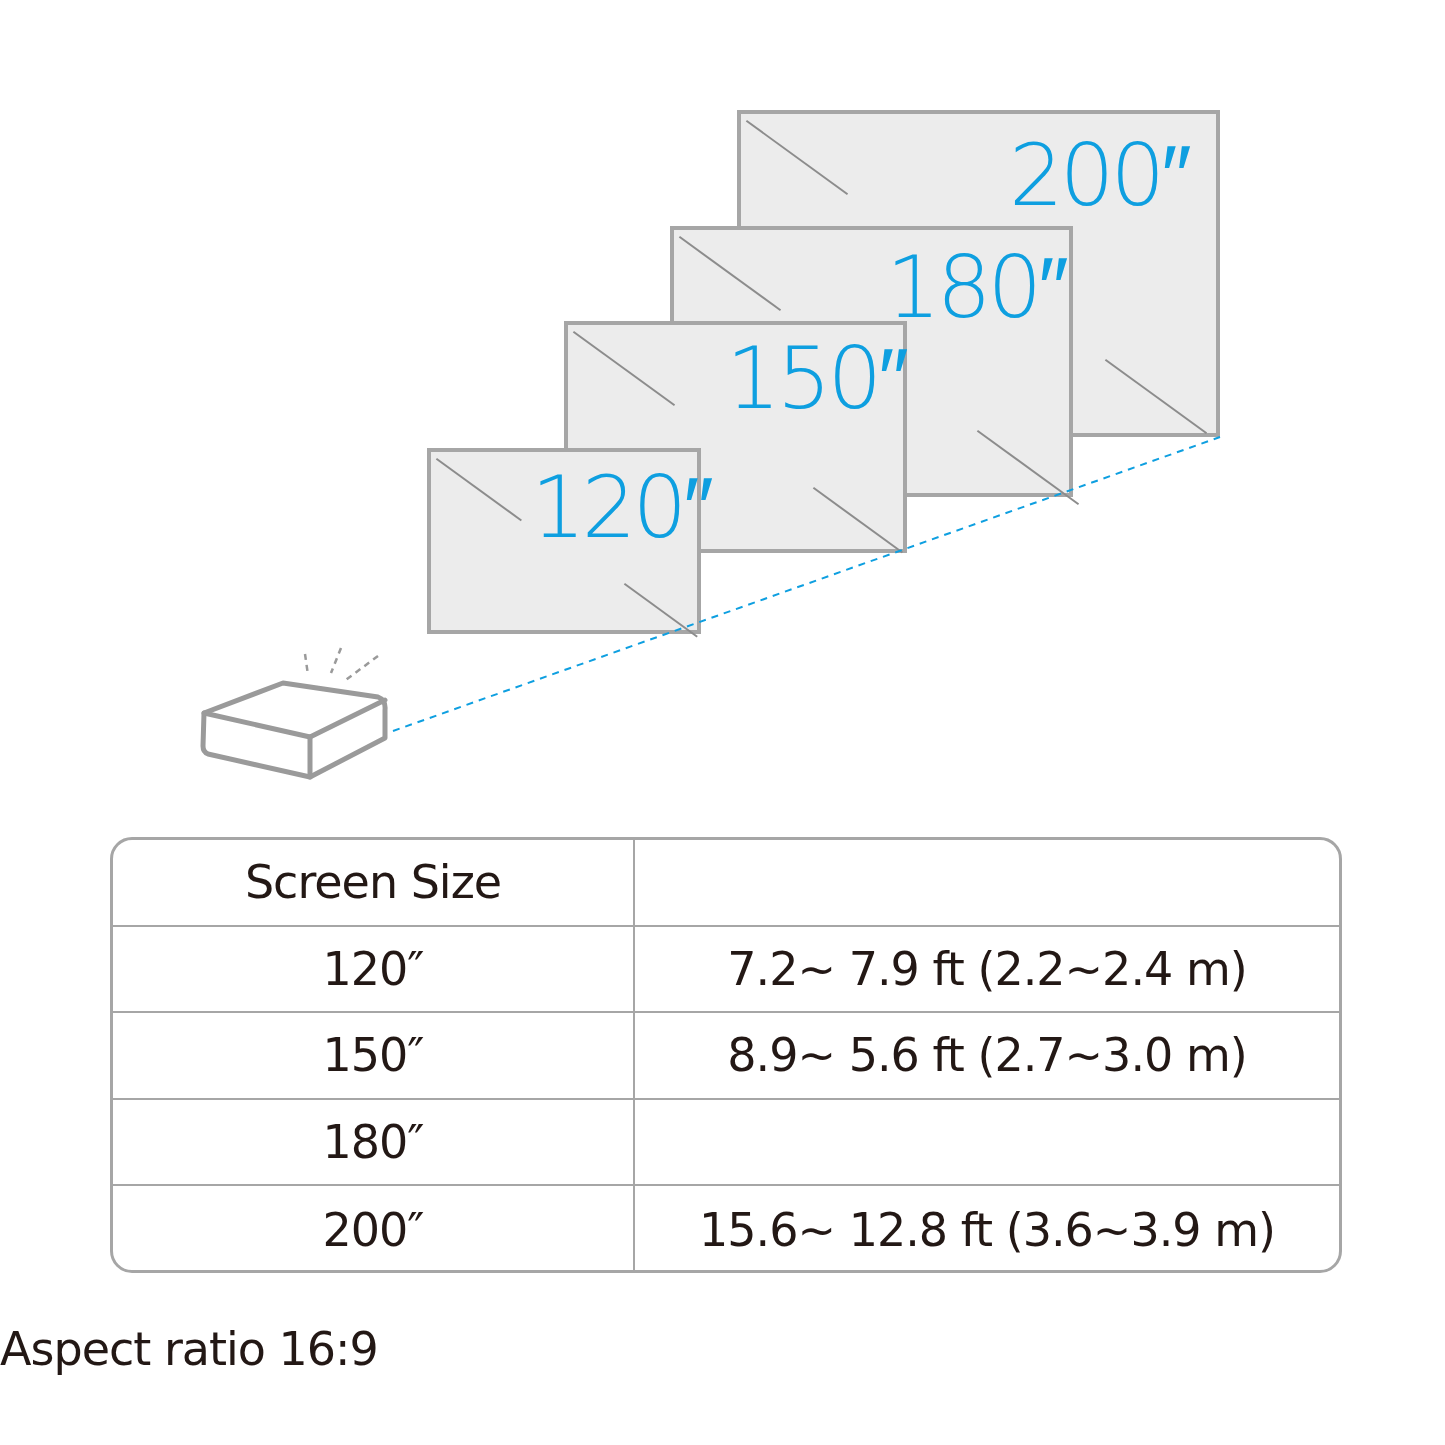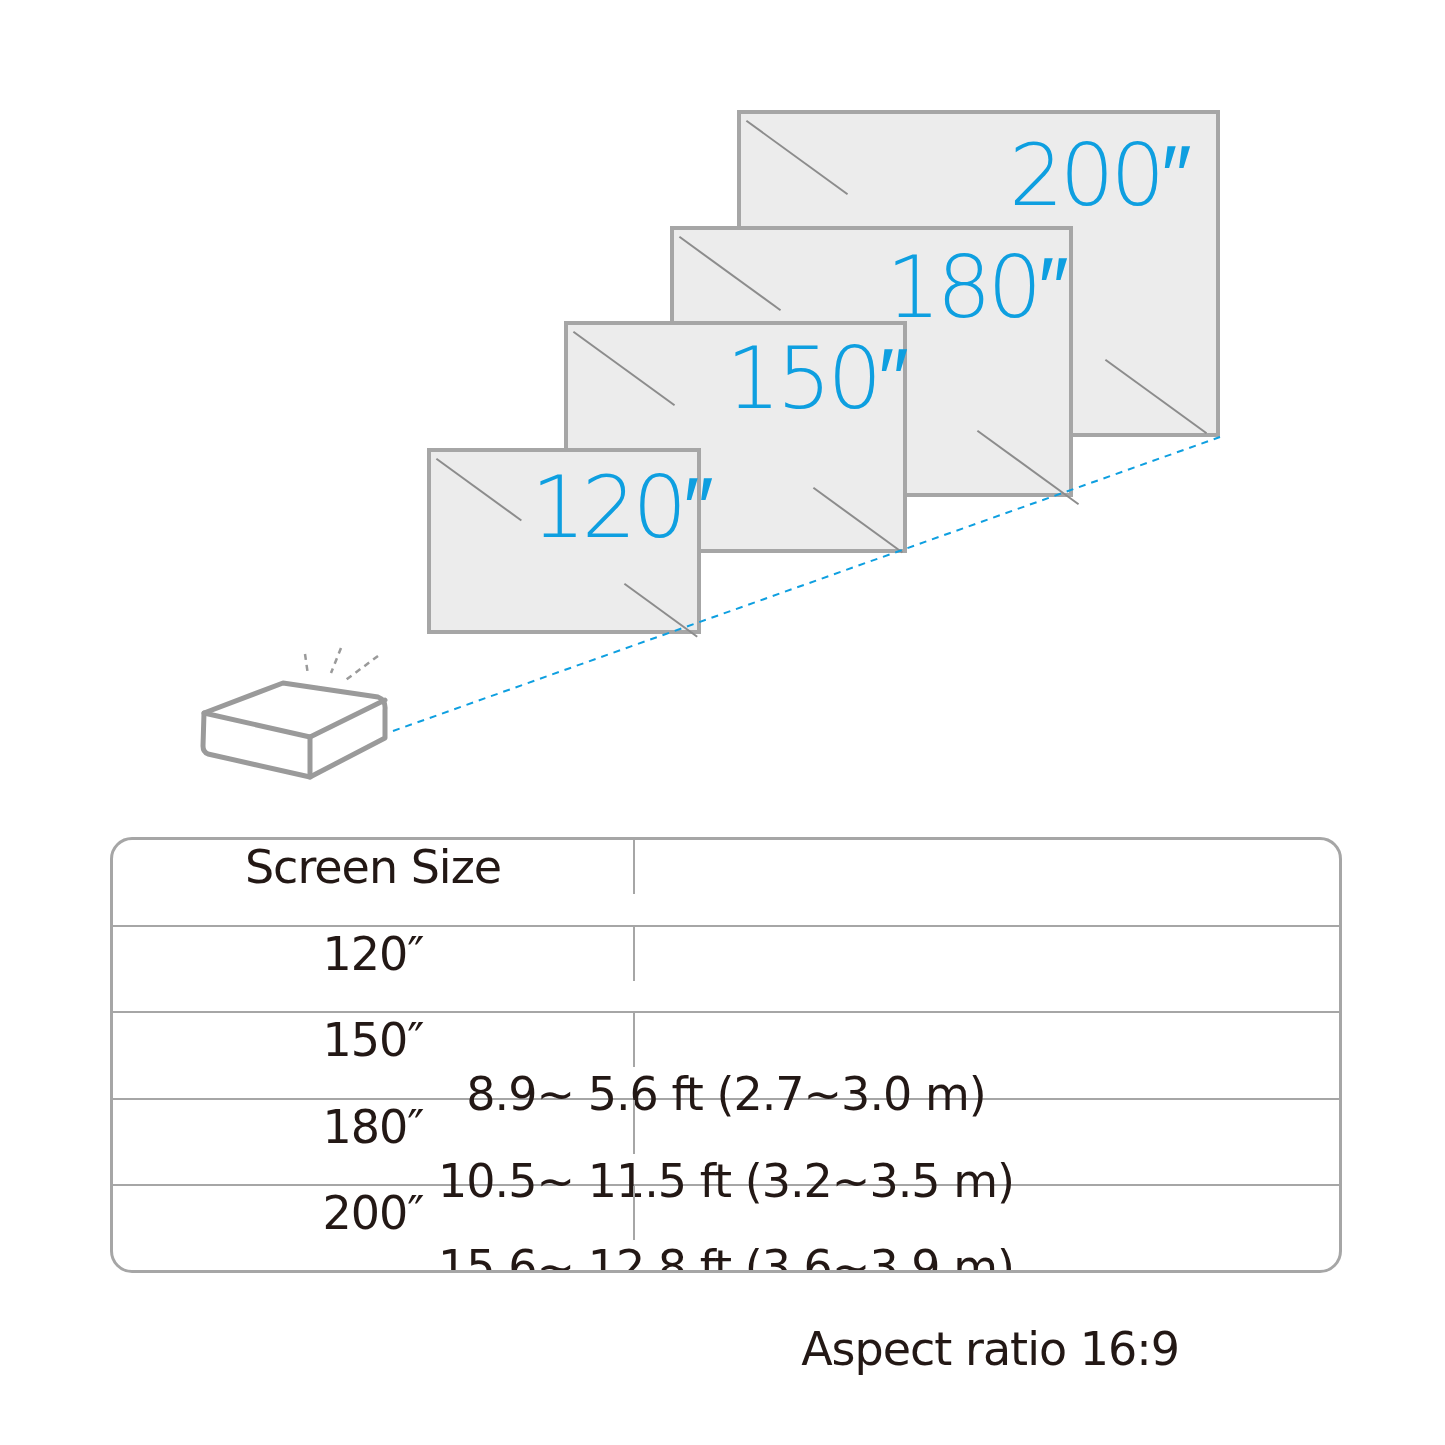--- a/index.html
+++ b/index.html
@@ -5,27 +5,27 @@
   html, body { margin:0; padding:0; background:#ffffff; }
   body { width:1445px; height:1445px; position:relative; overflow:hidden;
          font-family:"Liberation Sans", sans-serif; color:#231815; }
   .screen { position:absolute; background:#ececec; border:4px solid #a6a6a6; box-sizing:border-box; }
   .screen-label { position:absolute; color:#0e9fe0; font-family:"DejaVu Sans", sans-serif;
                   font-weight:300; letter-spacing:-4px; line-height:1; }
   .diag { position:absolute; height:2px; background:#8c8c8c; transform-origin:0 0; }
   svg.overlay { position:absolute; left:0; top:0; }
   .table { position:absolute; left:110px; top:837px; width:1232px; height:436px;
            border:3px solid #a6a6a6; border-radius:22px; box-sizing:border-box; overflow:hidden; }
-  .row { display:flex; height:86.6px; border-bottom:2px solid #a6a6a6; box-sizing:border-box;flex-direction:column; }
+  .row { display:flex; height:86.6px; border-bottom:2px solid #a6a6a6; box-sizing:border-box; }
   .row:last-child { border-bottom:none; }
   .cell { display:flex; align-items:center; justify-content:center; font-size:46px;
           font-family:"DejaVu Sans", sans-serif; letter-spacing:-1px; }
   .cell.c1 { width:520px; border-right:2px solid #a6a6a6; }
   .cell.c2 { flex:1; }
-  .footer { position:absolute; left:0; width:1179px; top:1322px; text-align:right;
+  .footer { position:absolute; left:0; width:1179px; top:1322px; text-align:left;
             font-size:46px; font-family:"DejaVu Sans", sans-serif; letter-spacing:-1px; }
 </style>
 </head>
 <body>
 
 <div class="screen" style="left:737px;top:110px;width:483px;height:327px;">
   <div class="diag" style="left:6px;top:6px;width:125px;transform:rotate(36deg);"></div>
   <div class="diag" style="left:365px;top:245px;width:125px;transform:rotate(36deg);"></div>
   <div class="screen-label" style="left:268px;top:18px;font-size:86px;">200″</div>
 </div>
@@ -61,28 +61,28 @@
     <line x1="378" y1="656" x2="343" y2="682"></line>
   </g>
 </svg>
 
 <div class="table">
   <div class="row">
     <div class="cell c1">Screen Size</div>
   </div>
   <div class="row">
     <div class="cell c1">120″</div>
+    <div class="cell c2">7.2~ 7.9 ft (2.2~2.4 m)</div>
   </div>
   <div class="row">
     <div class="cell c1">150″</div>
     <div class="cell c2">8.9~ 5.6 ft (2.7~3.0 m)</div>
   </div>
   <div class="row">
     <div class="cell c1">180″</div>
-    <div class="cell c2">10.5~ 11.5 ft (3.2~3.5 m)</div>
   </div>
   <div class="row">
     <div class="cell c1">200″</div>
     <div class="cell c2">15.6~ 12.8 ft (3.6~3.9 m)</div>
   </div>
 </div>
 
 <div class="footer">Aspect ratio 16:9</div>
 
 </body></html>

